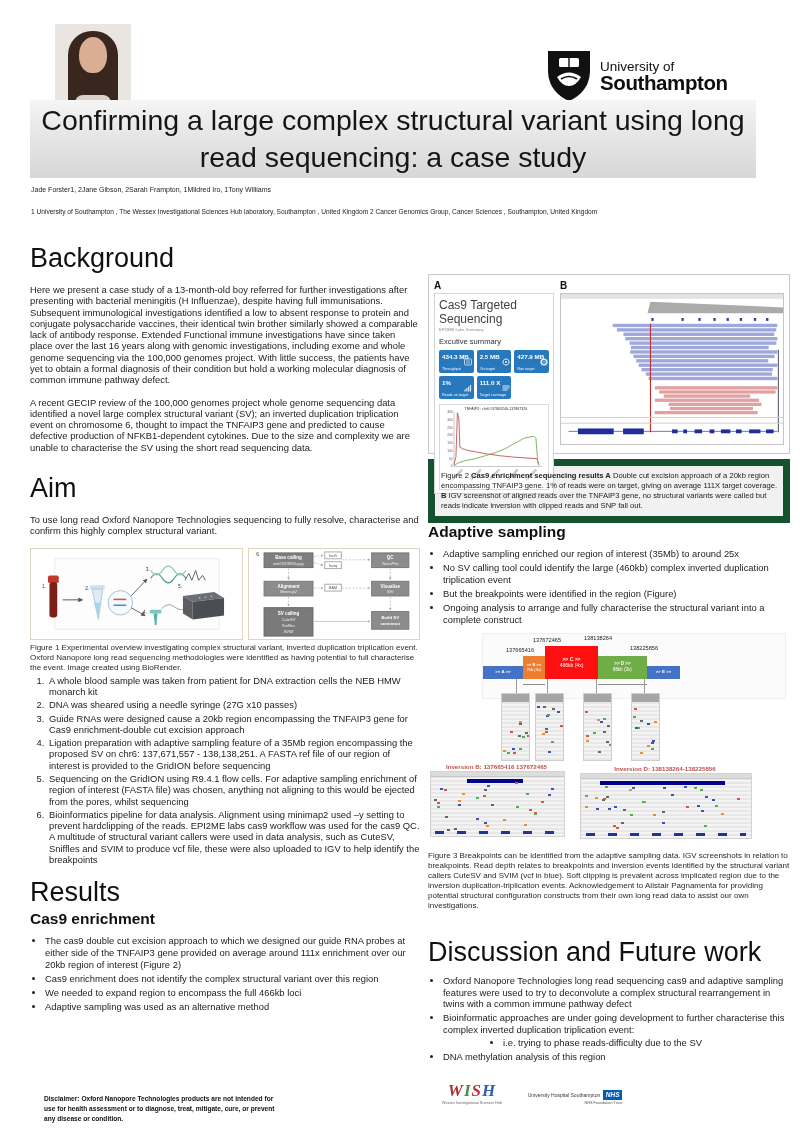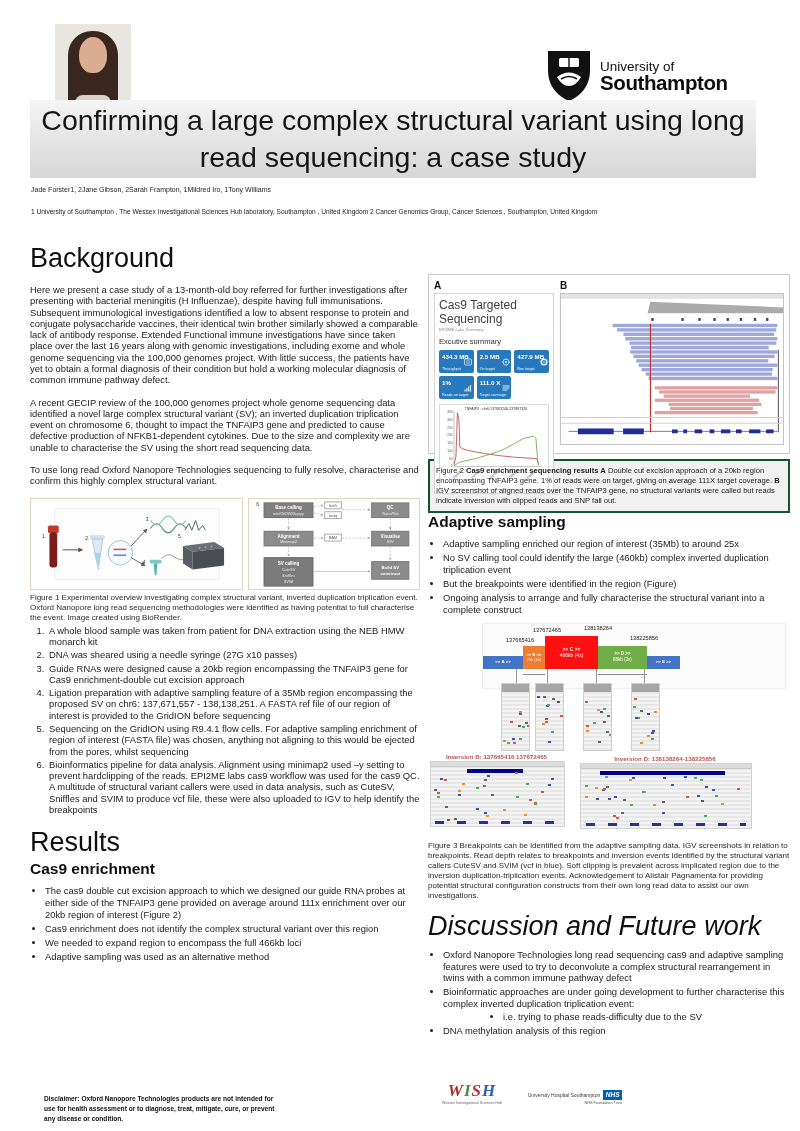--- a/index.html
+++ b/index.html
@@ -46,21 +46,21 @@
   .epi-sub{font-size:4.2px;color:#8a8a8a;margin-top:1px;}
   .epi-exec{font-size:7.6px;color:#2f2f2f;margin-top:5px;}
   .stats{display:grid;grid-template-columns:repeat(3,1fr);gap:3px;margin-top:4px;}
   .stat{position:relative;background:#2878bd;border-radius:2px;color:#fff;height:23px;padding:2.5px 2px 2px 3px;box-sizing:border-box;}
   .stat-value{font-size:6.2px;font-weight:700;}
   .stat-label{font-size:3.7px;position:absolute;left:3px;bottom:2.5px;opacity:.95;}
   .stat-icon{position:absolute;right:1.5px;top:1.5px;opacity:.85;}
   .chart-box{border:1px solid #dadada;margin-top:5px;padding:1px;}
   .fig2-b{flex:1;}
   .igv-b{border:1px solid #c4c4c4;}
-  .fig2-caption{background:#f1f1f1;border:2px solid #14532d;padding:5px 6px;font-size:7.6px;line-height:1.32;color:#222;margin-top:5px;}
+  .fig2-caption{background:#f1f1f1;border:7px solid #14532d;padding:5px 6px;font-size:7.6px;line-height:1.32;color:#222;margin-top:5px;}
   .mt12{margin-top:12px;}
   
   .fig3{position:relative;height:214px;margin-top:6px;}
   .fig3-bg{position:absolute;left:54px;top:1px;width:302px;height:64px;background:#fbfbfb;border:1px solid #efefef;}
   .coord{position:absolute;font-size:5.6px;color:#222;transform:translateX(-50%);}
   .blk{position:absolute;color:#fff;text-align:center;display:flex;flex-direction:column;justify-content:center;line-height:1.25;}
   .blk .l1{font-weight:700;}
   .leader{position:absolute;width:1px;background:#9a9a9a;}
   .dim{position:absolute;height:1px;background:#8a8a8a;}
   .speckled{background-image:repeating-linear-gradient(180deg,#e7e7e7 0 2px,#f4f4f4 2px 4px);background-color:#efefef;}
@@ -117,20 +117,21 @@
     <h1>Confirming a large complex structural variant using long read sequencing: a case study</h1>
   </div>
   <div class="authors">Jade Forster1, 2Jane Gibson, 2Sarah Frampton, 1Mildred Iro, 1Tony Williams</div>
   <div class="affiliations">1 University of Southampton , The Wessex Investigational Sciences Hub laboratory, Southampton , United Kingdom 2 Cancer Genomics Group, Cancer Sciences , Southampton, United Kingdom</div>
 
   <div class="col-left">
     <h2 class="section">Background</h2>
     <p class="body">Here we present a case study of a 13-month-old boy referred for further investigations after presenting with bacterial meningitis (H Influenzae), despite having full immunisations. Subsequent immunological investigations identified a low to absent response to protein and conjugate polysaccharide vaccines, their identical twin brother similarly showed a comparable lack of antibody response. Extended Functional immune investigations have since taken place over the last 16 years along with genomic investigations, including exome and whole genome sequencing via the 100,000 genomes project. With little success, the patients have yet to obtain a formal diagnosis of their condition but hold a working molecular diagnosis of common immune pathway defect.</p>
     <p class="body">A recent GECIP review of the 100,000 genomes project whole genome sequencing data identified a novel large complex structural variant (SV); an inverted duplication triplication event on chromosome 6, thought to impact the TNFAIP3 gene and predicted to cause defective production of NFKB1-dependent cytokines. Due to the size and complexity we are unable to characterise the SV using the short read sequencing data.</p>
 
+    <h2 class="section" style="margin-top:20px;">Aim</h2>
     <p class="body">To use long read Oxford Nanopore Technologies sequencing to fully resolve, characterise and confirm this highly complex structural variant.</p>
 
 
     <div class="fig1">
       <div class="fig1-panel fig1-lab">
         <svg width="211" height="90" viewBox="0 0 211 92">
           <defs>
               <marker id="arr2" markerWidth="5" markerHeight="5" refX="4" refY="2.5" orient="auto">
             <path d="M0,0 L5,2.5 L0,5 Z" fill="#555"></path>
               </marker>
@@ -209,21 +210,21 @@
           <text x="139" y="78" font-size="4.4" font-weight="bold" fill="#fff" text-anchor="middle">construct</text>
           <line x1="35" y1="49" x2="35" y2="58" stroke="#b3b3b3" stroke-width="0.7" stroke-dasharray="2,1.5" marker-end="url(#arr)"></line>
           <line x1="139" y1="49" x2="139" y2="62" stroke="#b3b3b3" stroke-width="0.7" stroke-dasharray="2,1.5" marker-end="url(#arr)"></line>
           <line x1="61" y1="74" x2="118" y2="74" stroke="#b3b3b3" stroke-width="0.7" marker-end="url(#arr)"></line>
         </svg>
       </div>
     </div>
 
     <p class="caption">Figure 1 Experimental overview investigating complex structural variant, inverted duplication triplication event. Oxford Nanopore long read sequencing methodologies were identified as having potential to full characterise the event. Image created using BioRender.</p>
     <ol class="steps">
-      <li>A whole blood sample was taken from patient for DNA extraction using the NEB HMW monarch kit</li>
+      <li>A whole blood sample was taken from patient for DNA extraction cells the NEB HMW monarch kit</li>
       <li>DNA was sheared using a needle syringe (27G x10 passes)</li>
       <li>Guide RNAs were designed cause a 20kb region encompassing the TNFAIP3 gene for Cas9 enrichment-double cut excision approach</li>
       <li>Ligation preparation with adaptive sampling feature of a 35Mb region encompassing the proposed SV on chr6: 137,671,557 - 138,138,251. A FASTA ref file of our region of interest is provided to the GridION before sequencing</li>
       <li>Sequencing on the GridION using R9.4.1 flow cells. For adaptive sampling enrichment of region of interest (FASTA file) was chosen, anything not aligning to this would be ejected from the pores, whilst sequencing</li>
       <li>Bioinformatics pipeline for data analysis. Alignment using minimap2 used –y setting to prevent hardclipping of the reads. EPI2ME labs cas9 workflow was used for the cas9 QC. A multitude of structural variant callers were used in data analysis, such as CuteSV, Sniffles and SVIM to produce vcf file, these were also uploaded to IGV to help identify the breakpoints</li>
     </ol>
 
     <h2 class="section" style="margin-top:12px;margin-bottom:2px;">Results</h2>
     <h3 class="sub">Cas9 enrichment</h3>
     <ul class="bullets">
@@ -558,21 +559,21 @@
           <span class="fleck" style="left: 60.5651%; top: 19.2738%; background: rgb(63, 81, 181);"></span>
           <span class="fleck" style="left: 13.1594%; top: 37.5116%; background: rgb(217, 83, 79);"></span>
           <span class="fleck" style="left: 8.68508%; top: 53.4982%; background: rgb(63, 81, 181);"></span>
           <span class="fleck" style="left: 69.744%; top: 24.4026%; background: rgb(76, 175, 80);"></span>
           <span class="fleck" style="left: 23.4131%; top: 75.0468%; background: rgb(102, 102, 102);"></span>
         </div>
     </div>
 
     <p class="caption" style="margin-top:5px;">Figure 3 Breakpoints can be identified from the adaptive sampling data. IGV screenshots in relation to breakpoints. Read depth relates to breakpoints and inversion events identified by the structural variant callers CuteSV and SVIM (vcf in blue). Soft clipping is prevalent across implicated region due to the inversion duplication-triplication events. Acknowledgement to Alistair Pagnamenta for providing potential structural configuration constructs from their own long read data to assist our own investigations.</p>
 
-    <h2 class="section" style="margin-top:10px;margin-bottom:4px;font-style:italic;">Discussion and Future work</h2>
+    <h2 class="section" style="margin-top:26px;margin-bottom:4px;">Discussion and Future work</h2>
     <ul class="bullets">
       <li>Oxford Nanopore Technologies long read sequencing cas9 and adaptive sampling features were used to try to deconvolute a complex structural rearrangement in twins with a common immune pathway defect</li>
       <li><span>Bioinformatic approaches are under going development to further characterise this complex inverted duplication triplication event:</span>
         <ul class="subbullets">
           <li>i.e. trying to phase reads-difficulty due to the SV</li>
         </ul>
       </li>
       <li>DNA methylation analysis of this region</li>
     </ul>
   </div>

